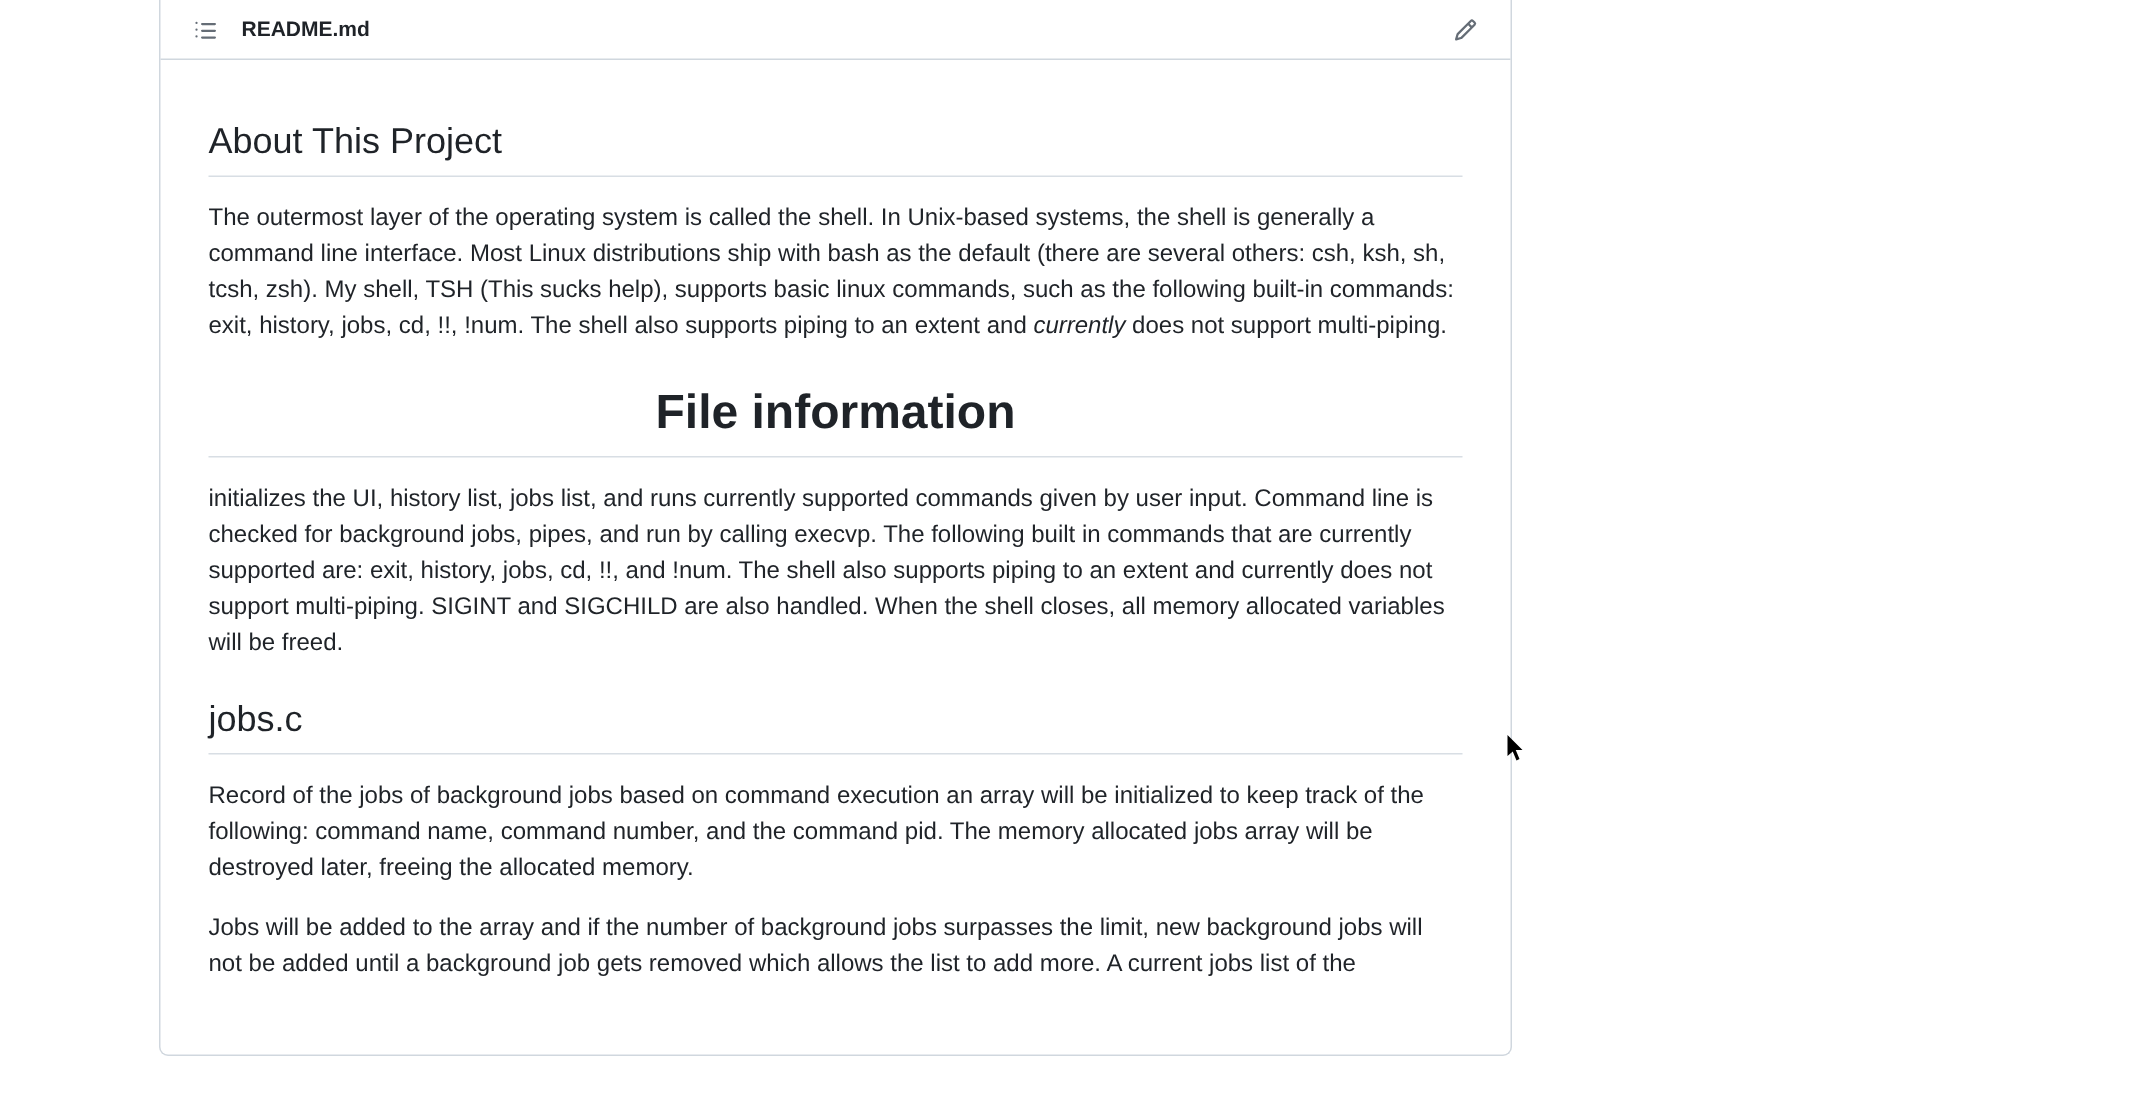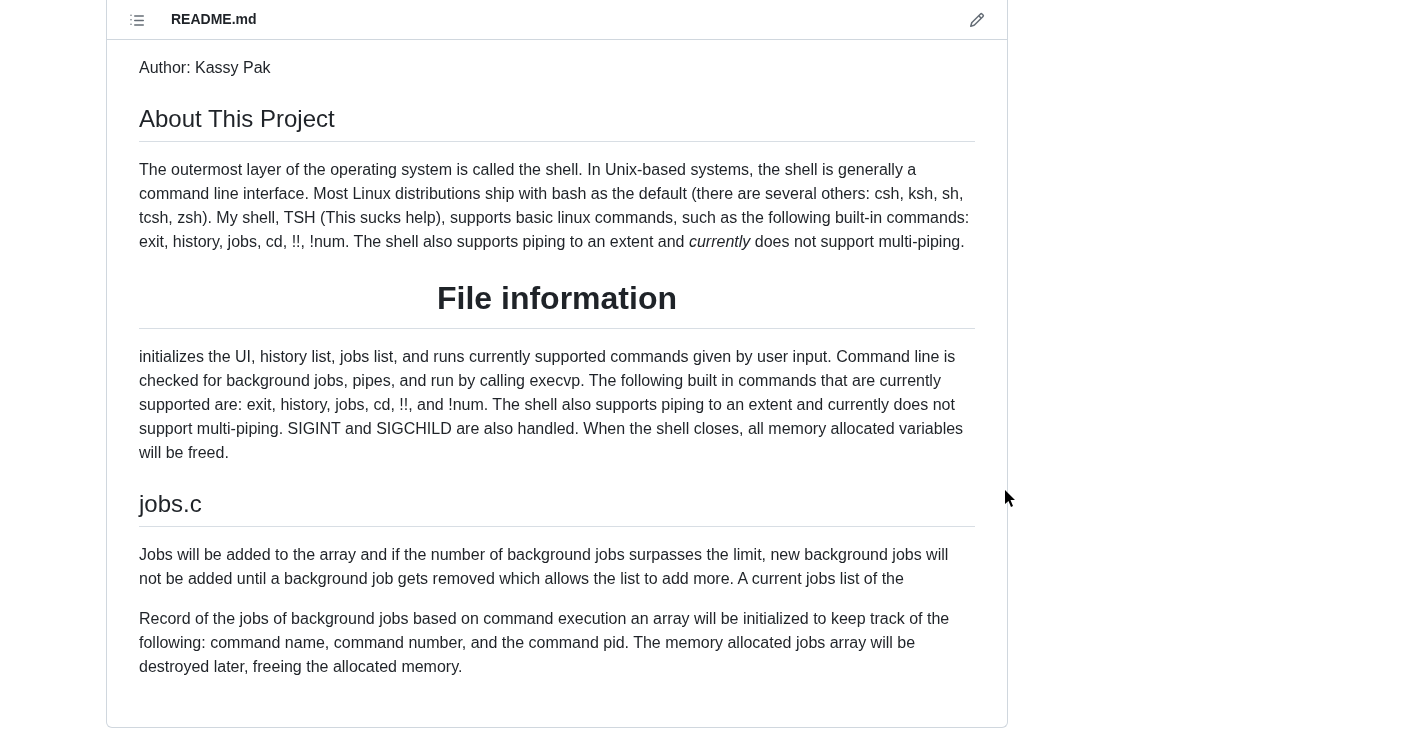--- a/index.html
+++ b/index.html
@@ -32,21 +32,21 @@
     display: flex;
     align-items: center;
     justify-content: space-between;
     padding: 8px 16px;
     border-bottom: 1px solid #d0d7de;
     height: 40px;
   }
   .readme-header-left {
     display: flex;
     align-items: center;
-    gap: 20px;
+    gap: 10px;
   }
   .icon-btn {
     width: 28px;
     height: 28px;
     display: flex;
     align-items: center;
     justify-content: center;
     cursor: pointer;
     border-radius: 6px;
     color: #656d76;
@@ -115,38 +115,37 @@
       </div>
       <div class="icon-btn">
         <svg width="16" height="16" viewBox="0 0 16 16" fill="currentColor">
           <path d="M11.013 1.427a1.75 1.75 0 0 1 2.474 0l1.086 1.086a1.75 1.75 0 0 1 0 2.474l-8.61 8.61c-.21.21-.47.364-.756.445l-3.251.93a.75.75 0 0 1-.927-.928l.929-3.25c.081-.286.235-.547.445-.758l8.61-8.61Zm1.414 1.06a.25.25 0 0 0-.354 0L10.811 3.75l1.439 1.44 1.263-1.263a.25.25 0 0 0 0-.354l-1.086-1.086ZM11.189 6.25 9.75 4.81l-6.286 6.287a.253.253 0 0 0-.064.108l-.558 1.953 1.953-.558a.253.253 0 0 0 .108-.064Z"></path>
         </svg>
       </div>
     </div>
 
     <div class="markdown-body">
 
-      <p class="md-p author-line">Author: Kassy Pak</p>
 
       <h2 class="md-h2">About This Project</h2>
 
       <p class="md-p">
         <span>The outermost layer of the operating system is called the shell. In Unix-based systems, the shell is generally a command line interface. Most Linux distributions ship with bash as the default (there are several others: csh, ksh, sh, tcsh, zsh). My shell, TSH (This sucks help), supports basic linux commands, such as the following built-in commands: exit, history, jobs, cd, !!, !num. The shell also supports piping to an extent and </span><em>currently</em><span> does not support multi-piping.</span>
       </p>
 
       <h1 class="md-h1">File information</h1>
 
 
       <p class="md-p">initializes the UI, history list, jobs list, and runs currently supported commands given by user input. Command line is checked for background jobs, pipes, and run by calling execvp. The following built in commands that are currently supported are: exit, history, jobs, cd, !!, and !num. The shell also supports piping to an extent and currently does not support multi-piping. SIGINT and SIGCHILD are also handled. When the shell closes, all memory allocated variables will be freed.</p>
 
       <h2 class="md-h2">jobs.c</h2>
 
+      <p class="md-p">Record of the jobs of background jobs based on command execution an array will be initialized to keep track of the following: command name, command number, and the command pid. The memory allocated jobs array will be destroyed later, freeing the allocated memory.</p>
+
       <p class="md-p">Jobs will be added to the array and if the number of background jobs surpasses the limit, new background jobs will not be added until a background job gets removed which allows the list to add more. A current jobs list of the</p>
-
-      <p class="md-p">Record of the jobs of background jobs based on command execution an array will be initialized to keep track of the following: command name, command number, and the command pid. The memory allocated jobs array will be destroyed later, freeing the allocated memory.</p>
 
     </div>
   </div>
 
   <svg class="cursor" viewBox="0 0 12 18">
     <path d="M0 0 L0 14 L3.5 11 L6 17 L8 16 L5.5 10 L10 10 Z" fill="#000"></path>
   </svg>
 
 </div>
 

